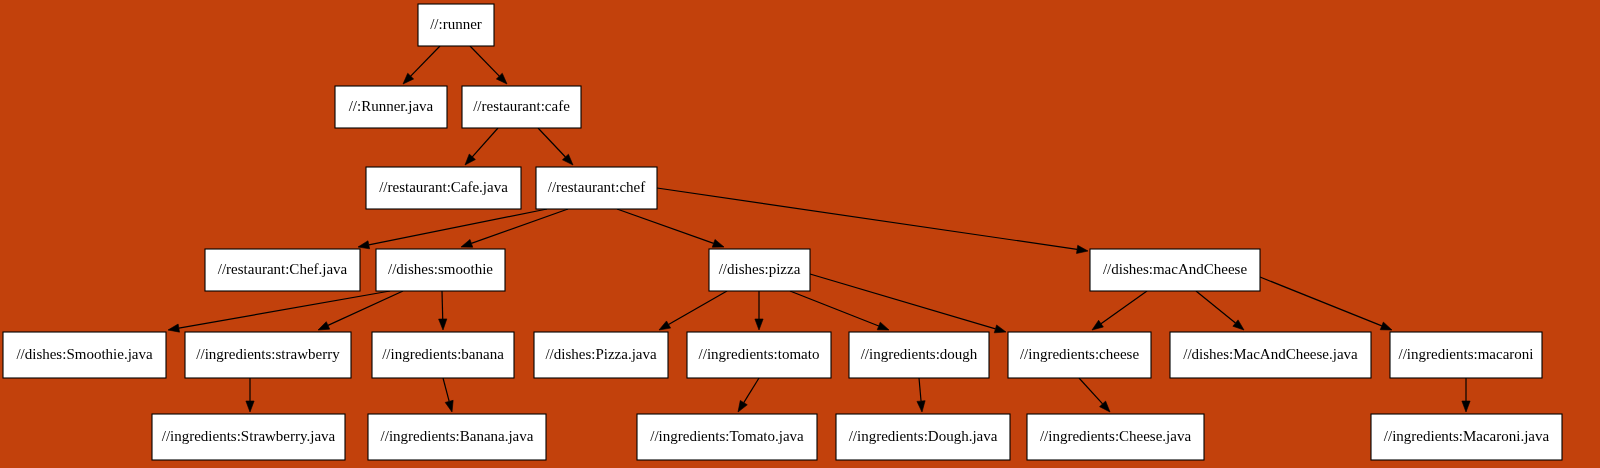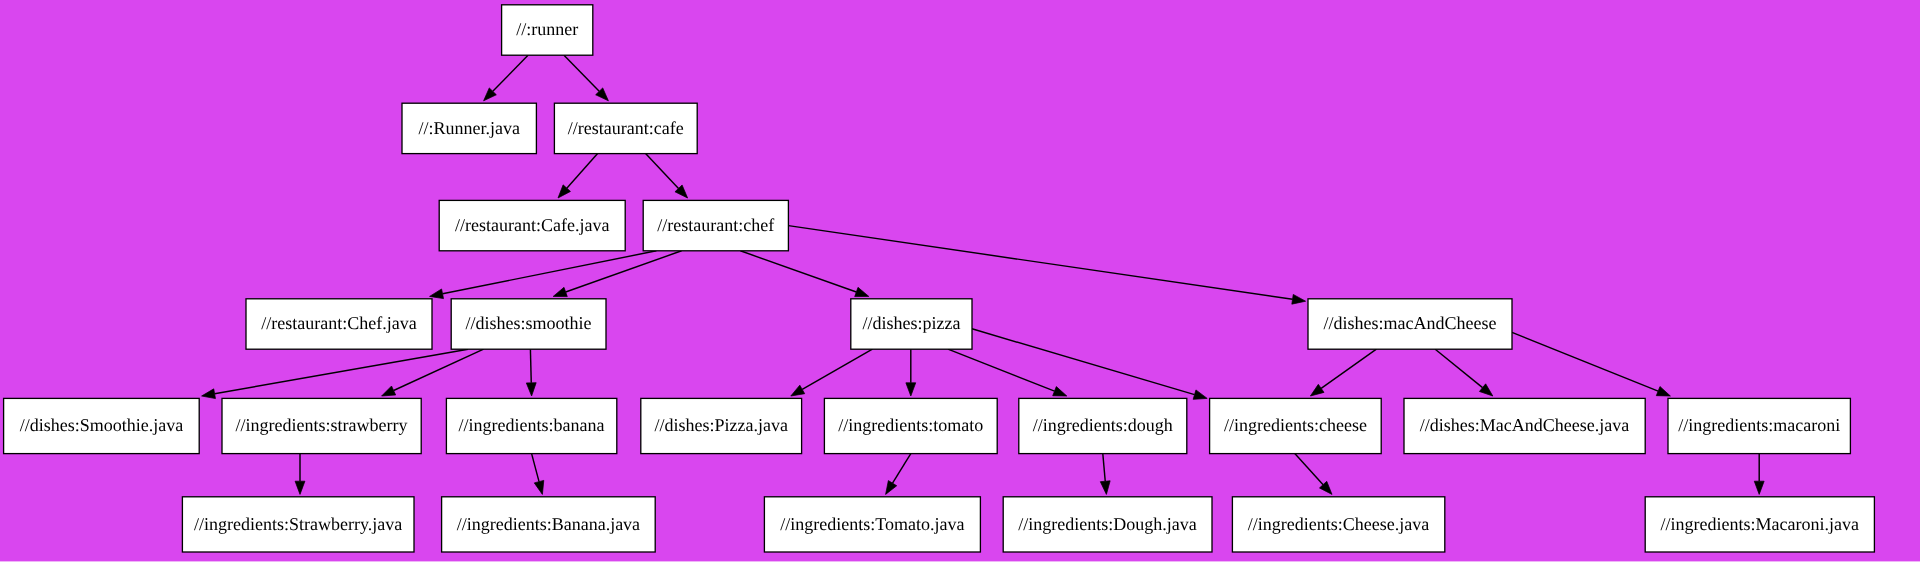--- a/index.html
+++ b/index.html
@@ -5,21 +5,21 @@
 <style>
   html, body {
     margin: 0;
     padding: 0;
     background: #ffffff;
   }
   #graph-root {
     position: relative;
     width: 1600px;
     height: 468px;
-    background: #d946ef;
+    background: #c2410c;
     font-family: "Liberation Serif", "DejaVu Serif", serif;
   }
   svg#graph-canvas {
     display: block;
     width: 1600px;
     height: 468px;
   }
   .node-box {
     fill: #ffffff;
     stroke: #000000;

